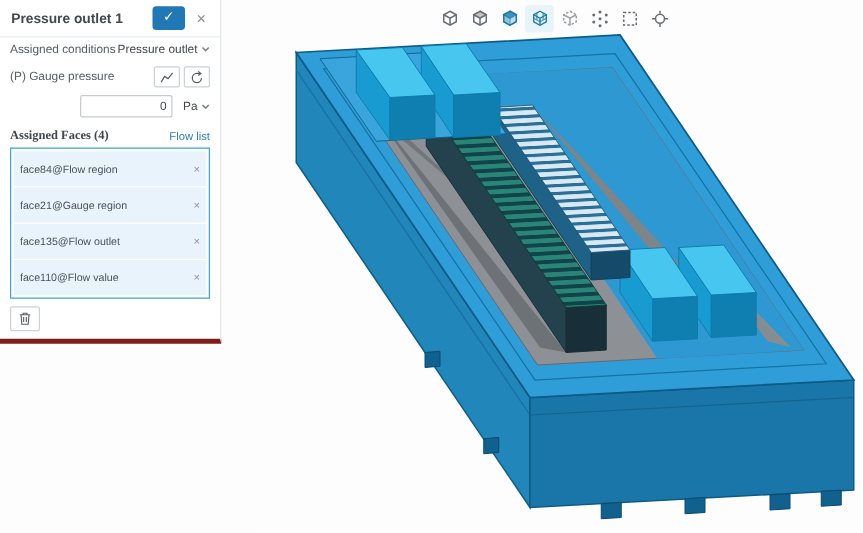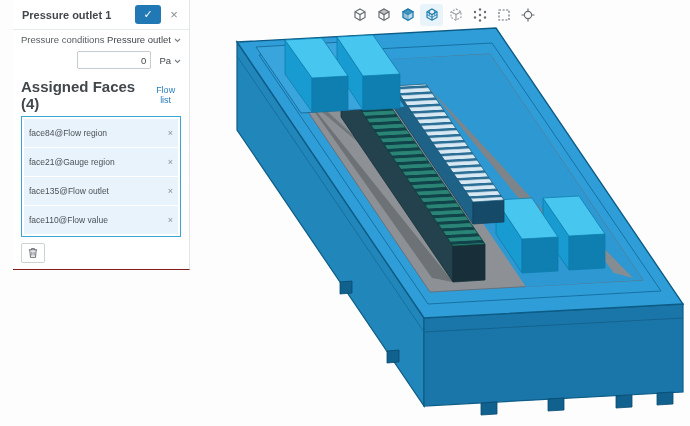--- a/index.html
+++ b/index.html
@@ -10,41 +10,41 @@
   .viewport{position:absolute;inset:0;z-index:0;background:#fdfdfe;}
 
   
   .toolbar{position:absolute;left:348px;top:4px;display:flex;gap:1px;z-index:4;}
   .tool{width:23px;height:22px;display:flex;align-items:center;justify-content:center;
         border-radius:3px;color:#686e73;background:transparent;border:none;padding:0;}
   .tool.active{color:#1779ad;}
   .tool.active-bg{color:#1779ad;background:#e8f3fa;}
 
   
-  .panel{position:absolute;left:13px;top:0;width:176px;background:#fff;z-index:5;
-         border-right:1px solid #e2e6e9;border-bottom:1px solid #7f1d1d;padding-bottom:6px;}
+  .panel{position:absolute;left:0;top:0;width:176px;background:#fff;z-index:5;
+         border-right:1px solid #e2e6e9;border-bottom:4px solid #7f1d1d;padding-bottom:6px;}
   .panel-header{display:flex;align-items:center;gap:4px;padding:5px 6px 5px 9px;
                 border-bottom:1px solid #e8ebed;}
   .panel-title{flex:1;font-size:11px;font-weight:bold;color:#42474c;}
   .btn-apply{width:26px;height:19px;background:#2079b4;border:none;border-radius:3px;
              color:#fff;font-size:11px;line-height:19px;text-align:center;padding:0;}
   .btn-close{width:18px;height:18px;background:none;border:none;color:#878d92;
              font-size:13px;line-height:18px;text-align:center;padding:0;}
   .row{display:flex;align-items:center;justify-content:space-between;padding:4px 8px;}
   .lbl{font-size:9.5px;color:#565c61;}
   .val{font-size:9.5px;color:#42474c;display:flex;align-items:center;gap:3px;background:none;border:none;padding:0;}
   .chev{display:inline-block;}
   .mini-btn{width:21px;height:17px;border:1px solid #ccd2d6;border-radius:2px;background:#fff;
             display:flex;align-items:center;justify-content:center;padding:0;color:#5a6065;}
   .btn-pair{display:flex;gap:3px;}
   .input-row{display:flex;align-items:center;justify-content:flex-end;gap:8px;padding:2px 8px 4px;}
   .num{width:74px;height:18px;border:1px solid #c6ccd1;border-radius:2px;text-align:right;
        font-size:9.5px;padding:0 4px;color:#42474c;box-sizing:border-box;font-family:inherit;}
   .assigned-hd{padding:5px 8px 3px;}
-  .assigned-lbl{font-size:15px;font-weight:bold;color:#42474c;}
+  .assigned-lbl{font-size:10px;font-weight:bold;color:#42474c;font-family:Liberation Serif, serif;}
   .clear{font-size:9px;color:#2a7fbe;background:none;border:none;padding:0;}
   .faces-box{margin:1px 8px 0;border:1px solid #3aa6d2;padding:1px;}
   .face-item{display:flex;justify-content:space-between;align-items:center;background:#e9f3fb;
              margin:1px;padding:7px 5px;font-size:8.5px;color:#4a5056;height:14px;}
   .face-x{color:#8a9095;font-size:9px;background:none;border:none;padding:0;line-height:10px;}
   .trash-btn{margin:6px 8px 0;width:24px;height:20px;border:1px solid #ccd2d6;border-radius:2px;
              background:#fff;display:flex;align-items:center;justify-content:center;color:#5a6065;}
 </style>
 </head>
 <body>
@@ -197,32 +197,48 @@
     <span class="panel-title">Pressure outlet 1</span>
     <button class="btn-apply">
       <span>✓</span>
     </button>
     <button class="btn-close">
       <span>×</span>
     </button>
   </div>
 
   <div class="row">
-    <span class="lbl">Pressure conditions</span>
+    <span class="lbl">Assigned conditions</span>
     <button class="val">
       <span>Pressure outlet</span>
       <span class="chev">
         <svg width="7" height="5" viewBox="0 0 7 5" fill="none" stroke="#7c8287" stroke-width="1.2">
               <path d="M1 1l2.5 2.5L6 1"></path>
             </svg>
       </span>
     </button>
   </div>
 
 
+  <div class="row">
+    <span class="lbl">(P) Gauge pressure</span>
+    <span class="btn-pair">
+      <button class="mini-btn">
+        <svg width="11" height="10" viewBox="0 0 12 10" fill="none" stroke="currentColor" stroke-width="1.1">
+          <path d="M1 9L4 4l3 2 4-5"></path>
+        </svg>
+      </button>
+      <button class="mini-btn">
+        <svg width="11" height="11" viewBox="0 0 12 12" fill="none" stroke="currentColor" stroke-width="1.1">
+          <path d="M10 7A4 4 0 1 1 6 3H9"></path>
+              <path d="M7.2 1.2L9.4 3 7.2 4.8"></path>
+        </svg>
+      </button>
+    </span>
+  </div>
 
   <div class="input-row">
     <input class="num" type="text" value="0" style="">
     <button class="val">
       <span>Pa</span>
       <span class="chev">
         <svg width="7" height="5" viewBox="0 0 7 5" fill="none" stroke="#7c8287" stroke-width="1.2">
               <path d="M1 1l2.5 2.5L6 1"></path>
             </svg>
       </span>

